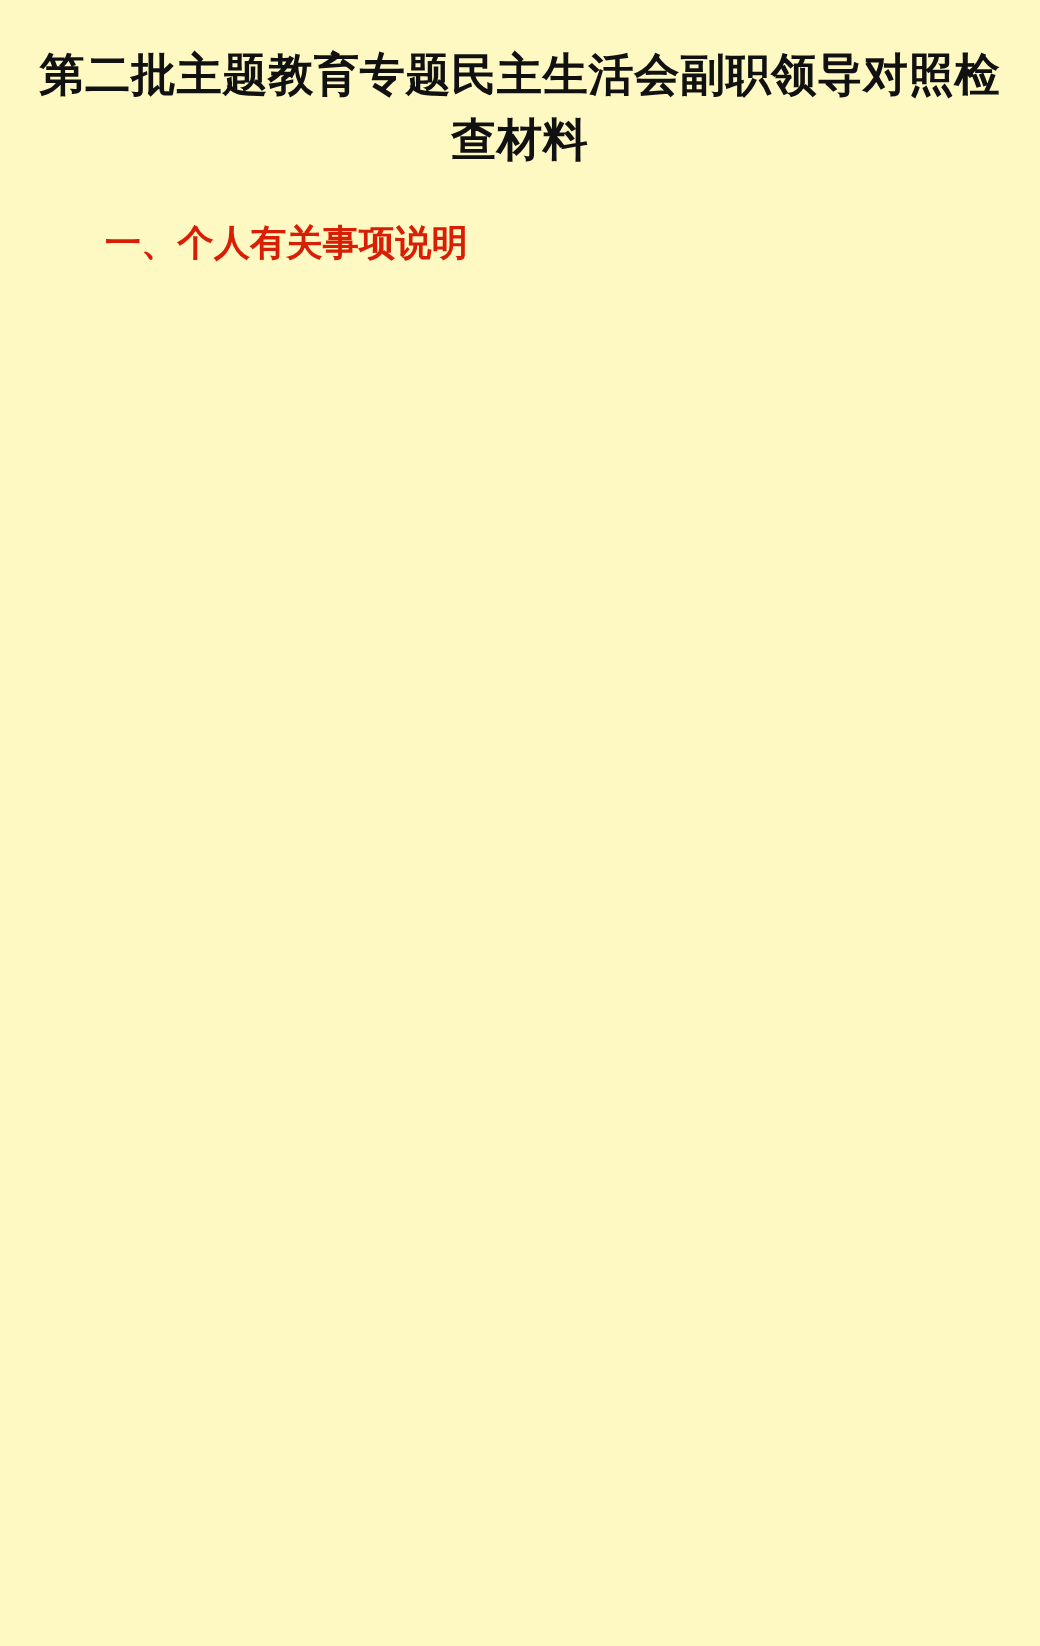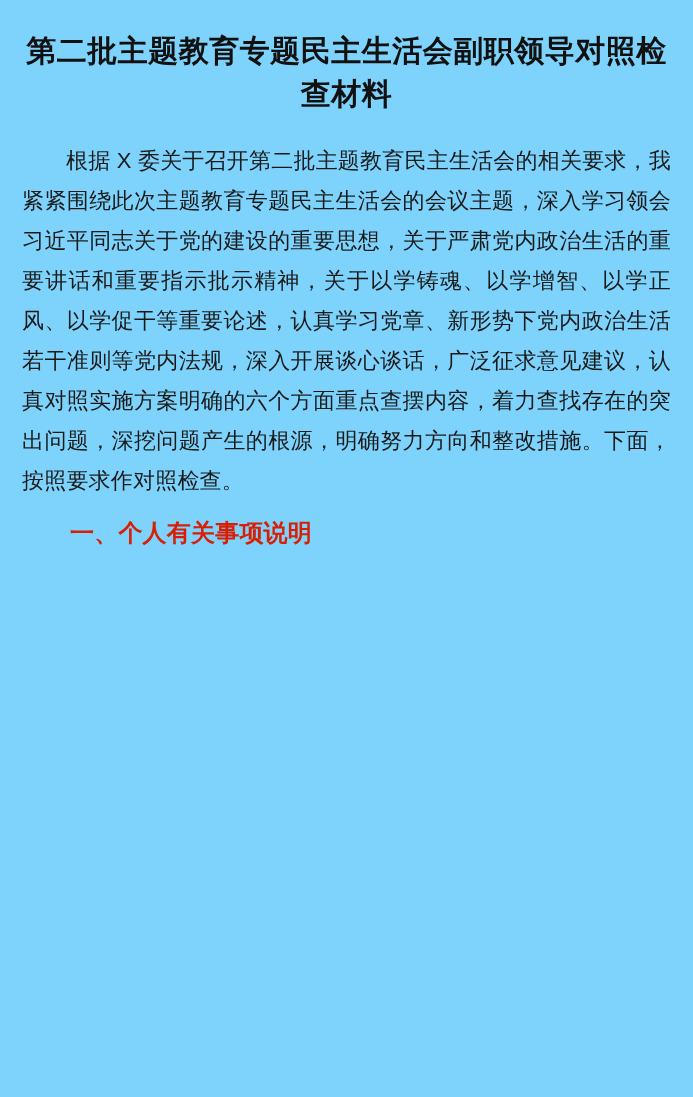--- a/index.html
+++ b/index.html
@@ -12,21 +12,21 @@
     height: 1097px;
     font-family: "Liberation Sans", sans-serif;
     color: #1a1a1a;
     overflow: hidden;
   }
   .page {
     box-sizing: border-box;
     width: 693px;
     height: 1097px;
     padding: 30px 22px 0 22px;
-    background: #7dd3fc;
+    background: #fef9c3;
   }
   .doc-title {
     font-size: 30px;
     font-weight: bold;
     line-height: 1.42;
     text-align: center;
     letter-spacing: 0.5px;
     color: #111111;
     margin: 0 0 26px 0;
     padding: 0 4px;
@@ -51,18 +51,17 @@
     letter-spacing: 0.2px;
   }
 </style>
 </head>
 <body>
 
 <div class="page">
 
   <h1 class="doc-title">第二批主题教育专题民主生活会副职领导对照检查材料</h1>
 
-  <p class="para">根据 X 委关于召开第二批主题教育民主生活会的相关要求，我紧紧围绕此次主题教育专题民主生活会的会议主题，深入学习领会习近平同志关于党的建设的重要思想，关于严肃党内政治生活的重要讲话和重要指示批示精神，关于以学铸魂、以学增智、以学正风、以学促干等重要论述，认真学习党章、新形势下党内政治生活若干准则等党内法规，深入开展谈心谈话，广泛征求意见建议，认真对照实施方案明确的六个方面重点查摆内容，着力查找存在的突出问题，深挖问题产生的根源，明确努力方向和整改措施。下面，按照要求作对照检查。</p>
 
   <h2 class="section-heading">一、个人有关事项说明</h2>
 
 
 </div>
 
 </body></html>

